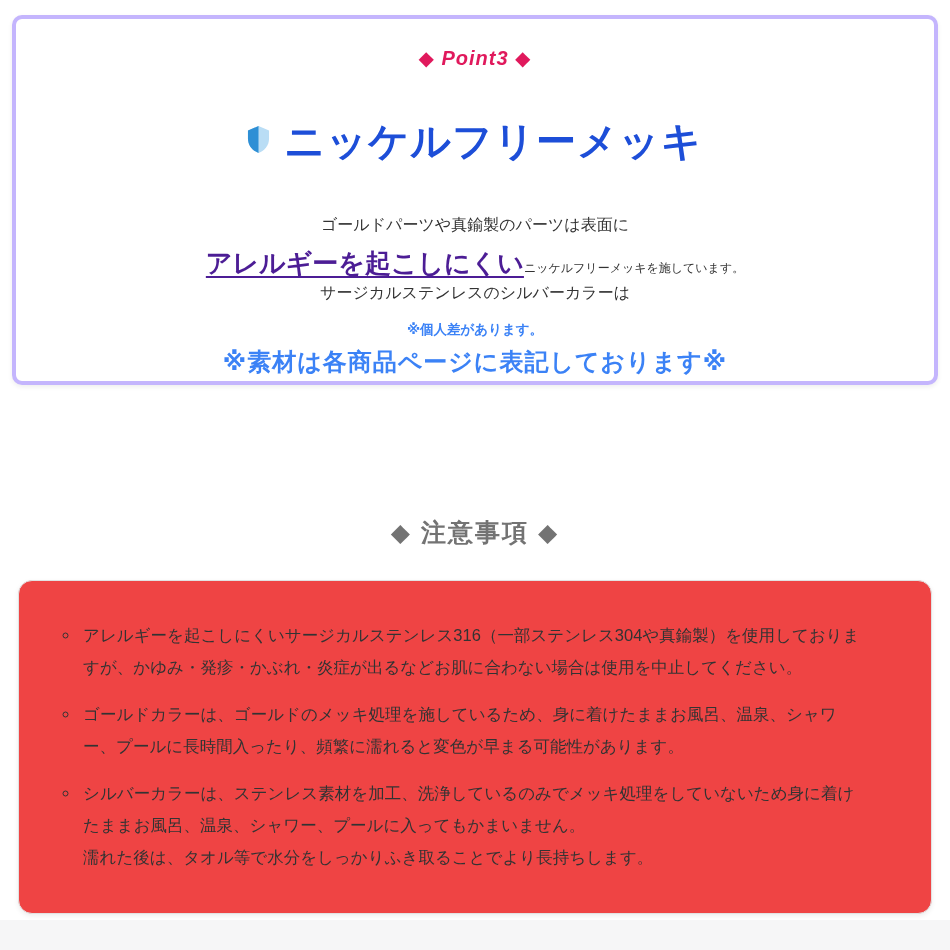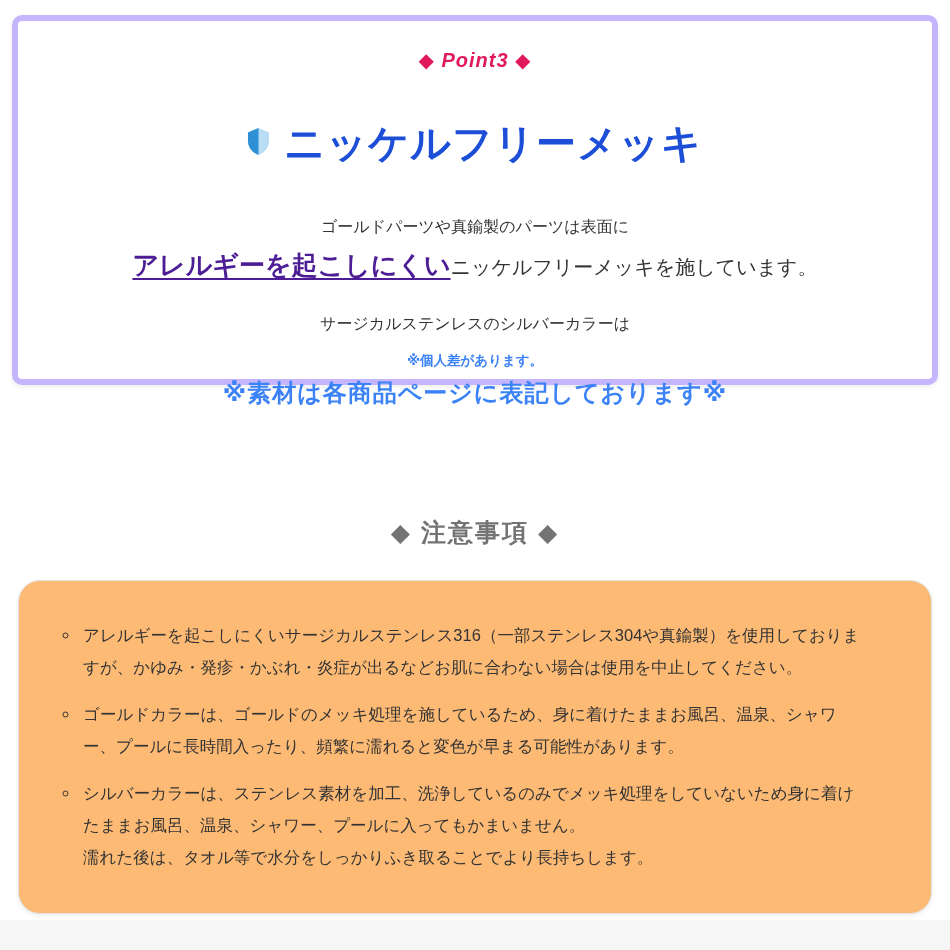--- a/index.html
+++ b/index.html
@@ -13,21 +13,21 @@
     color: #333333;
   }
 
   
   .point-box {
     box-sizing: border-box;
     width: 926px;
     margin: 15px 12px 0 12px;
     height: 370px;
     background: #ffffff;
-    border: 6px solid #c4b5fd;
+    border: 4px solid #c4b5fd;
     border-radius: 10px;
     box-shadow: 0 2px 5px rgba(0,0,0,0.07);
     text-align: center;
     padding-top: 27px;
   }
   .point-label {
     font-size: 20px;
     font-weight: bold;
     font-style: italic;
     color: #e0195c;
@@ -50,22 +50,22 @@
   .pline1 { margin-top: 46px; font-size: 16px; }
   .pline2 { margin-top: 10px; }
   .highlight {
     font-size: 26px;
     font-weight: bold;
     color: #4c1d95;
     text-decoration: underline;
     text-decoration-thickness: 2px;
     text-underline-offset: 4px;
   }
-  .pline2-rest { font-size: 20px; }
-  .pline3 { margin-top: 31px; font-size: 16px; }
+  .pline2-rest { font-size: 12px; }
+  .pline3 { margin-top: 2px; font-size: 16px; }
   .pline4 { margin-top: 14px; font-size: 16px; }
   .red-note {
     margin-top: 17px;
     font-size: 13.5px;
     font-weight: bold;
     color: #3b82f6;
   }
   .material-note {
     margin-top: 7px;
     font-size: 24px;
@@ -80,23 +80,23 @@
     text-align: center;
     font-size: 25px;
     font-weight: bold;
     color: #737373;
     letter-spacing: 2px;
   }
   .notes-box {
     box-sizing: border-box;
     width: 914px;
     margin: 31px 18px 0 18px;
-    background: #fdba74;
+    background: #ef4444;
     border: 1px solid #e2e2e2;
-    border-radius: 22px;
+    border-radius: 14px;
     box-shadow: 0 2px 5px rgba(0,0,0,0.07);
     padding: 38px 65px 40px 40px;
   }
   .notes-list {
     margin: 0;
     padding-left: 21px;
     list-style-type: circle;
   }
   .notes-list li {
     font-size: 16.5px;

